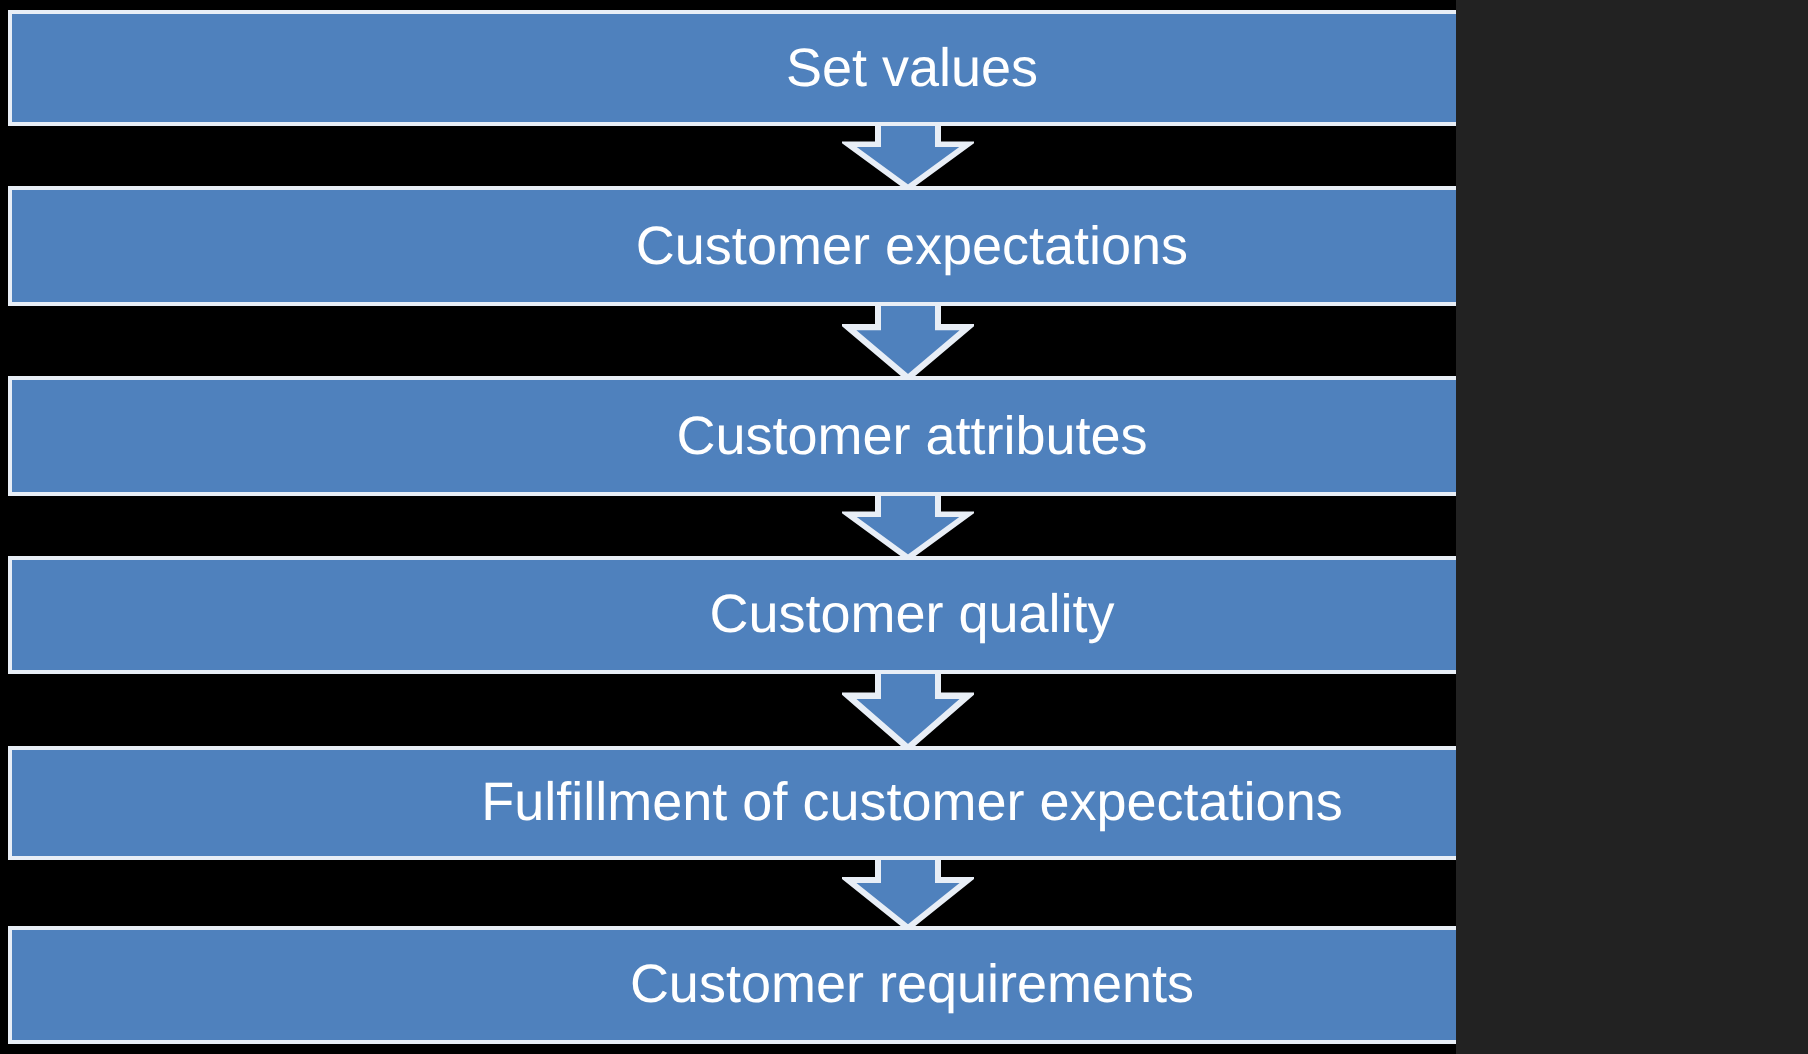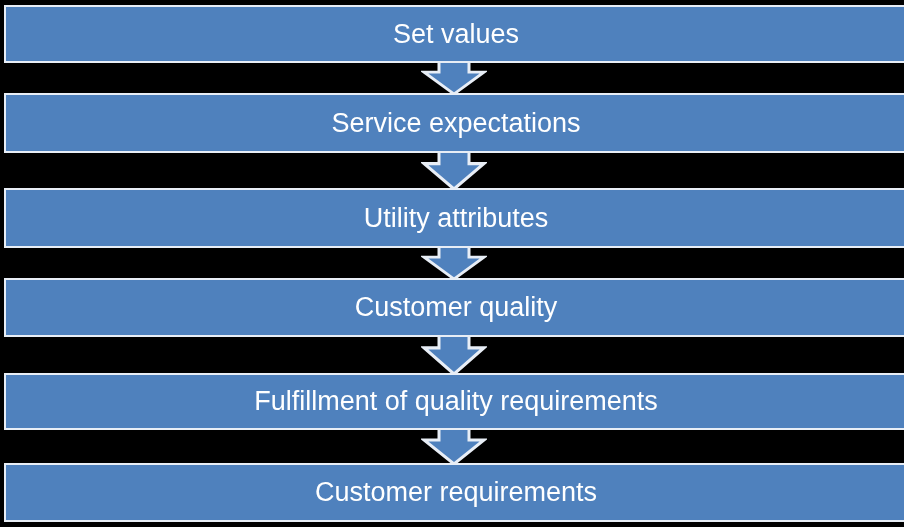--- a/index.html
+++ b/index.html
@@ -4,21 +4,21 @@
 <style>
   :root {
     --bg: #000000;
     --box-fill: #4f81bd;
     --box-border: #e8eef6;
     --text: #ffffff;
   }
   html, body { margin: 0; padding: 0; background: #222; }
   .stage {
     position: relative;
-    width: 904px;
+    width: 728px;
     height: 527px;
     background: var(--bg);
     overflow: hidden;
     font-family: "Liberation Sans", sans-serif;
   }
   .flow-box {
     position: absolute;
     left: 4px;
     width: 906px;              
     box-sizing: border-box;
@@ -57,45 +57,45 @@
 
   <div class="flow-box" style="top:5px;height:58px">
     <span class="label">Set values</span>
   </div>
 
   <svg class="arrow" style="top:63px;height:31px" viewBox="0 0 66 34" preserveAspectRatio="none" aria-hidden="true">
     <polygon points="18,-4 18,10 3,10 33,34 63,10 48,10 48,-4"></polygon>
   </svg>
 
   <div class="flow-box" style="top:93px;height:60px">
-    <span class="label">Service expectations</span>
+    <span class="label">Customer expectations</span>
   </div>
 
   <svg class="arrow" style="top:153px;height:36px" viewBox="0 0 66 34" preserveAspectRatio="none" aria-hidden="true">
     <polygon points="18,-4 18,10 3,10 33,34 63,10 48,10 48,-4"></polygon>
   </svg>
 
   <div class="flow-box" style="top:188px;height:60px">
-    <span class="label">Utility attributes</span>
+    <span class="label">Customer attributes</span>
   </div>
 
   <svg class="arrow" style="top:248px;height:31px" viewBox="0 0 66 34" preserveAspectRatio="none" aria-hidden="true">
     <polygon points="18,-4 18,10 3,10 33,34 63,10 48,10 48,-4"></polygon>
   </svg>
 
   <div class="flow-box" style="top:278px;height:59px">
     <span class="label">Customer quality</span>
   </div>
 
   <svg class="arrow" style="top:337px;height:37px" viewBox="0 0 66 34" preserveAspectRatio="none" aria-hidden="true">
     <polygon points="18,-4 18,10 3,10 33,34 63,10 48,10 48,-4"></polygon>
   </svg>
 
   <div class="flow-box" style="top:373px;height:57px">
-    <span class="label">Fulfillment of quality requirements</span>
+    <span class="label">Fulfillment of customer expectations</span>
   </div>
 
   <svg class="arrow" style="top:430px;height:34px" viewBox="0 0 66 34" preserveAspectRatio="none" aria-hidden="true">
     <polygon points="18,-4 18,10 3,10 33,34 63,10 48,10 48,-4"></polygon>
   </svg>
 
   <div class="flow-box" style="top:463px;height:59px">
     <span class="label">Customer requirements</span>
   </div>
 

